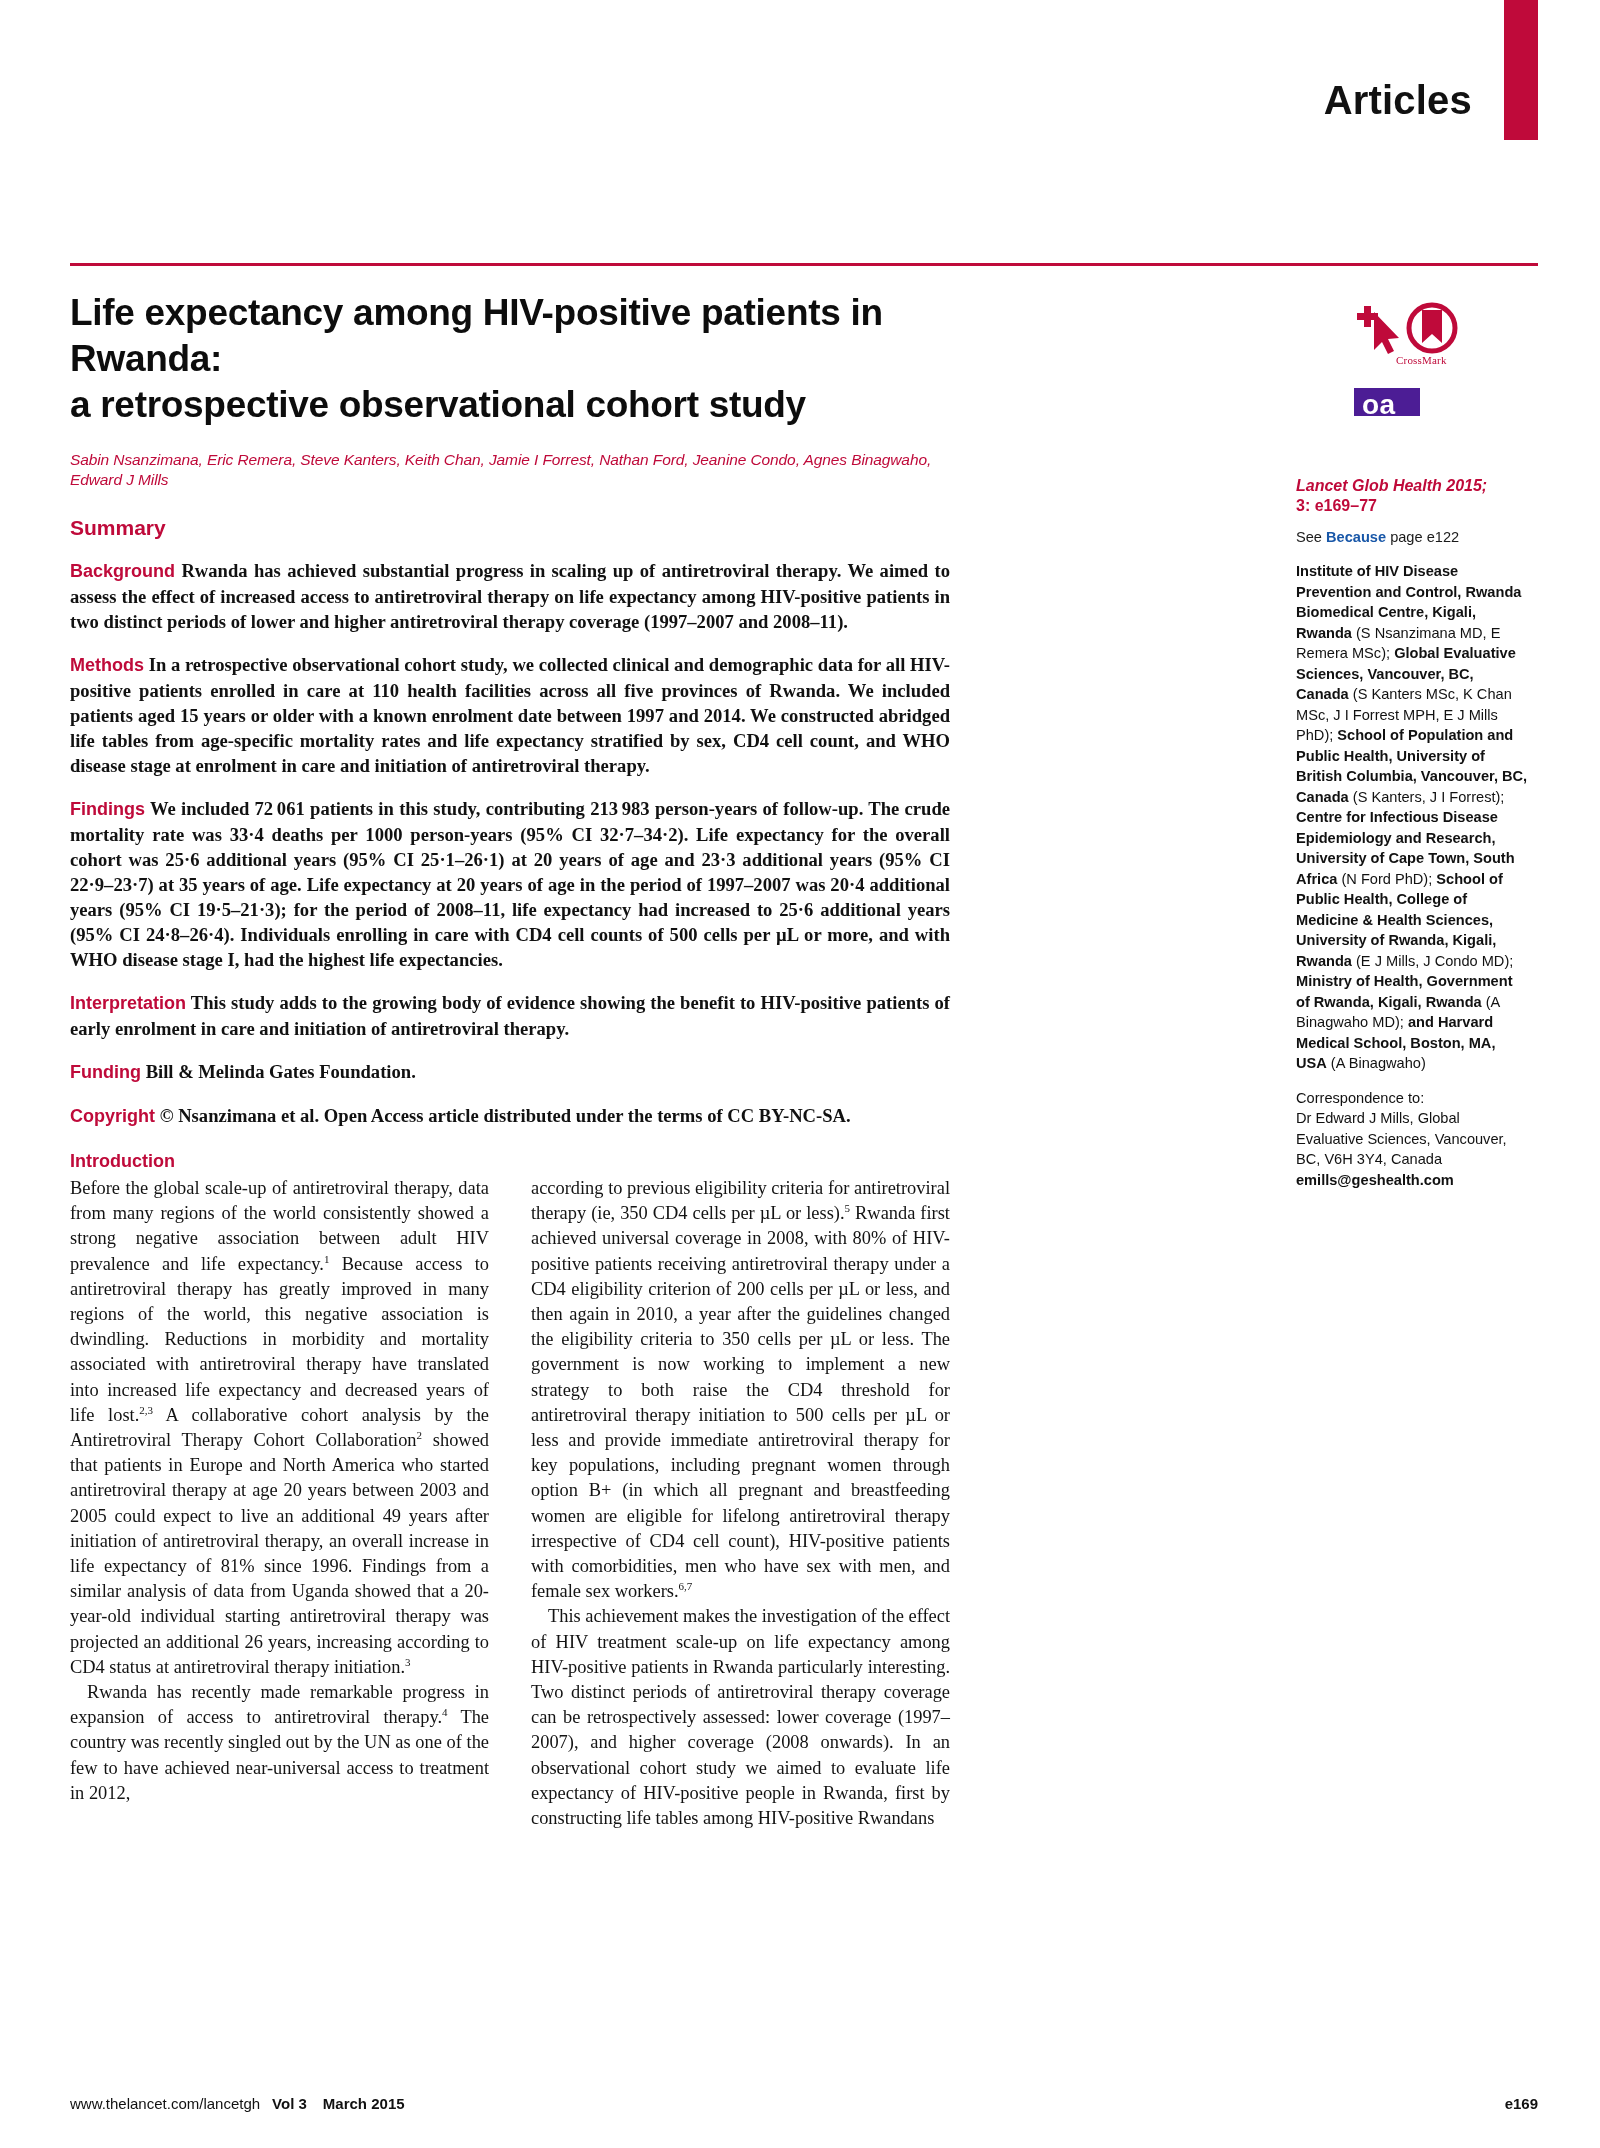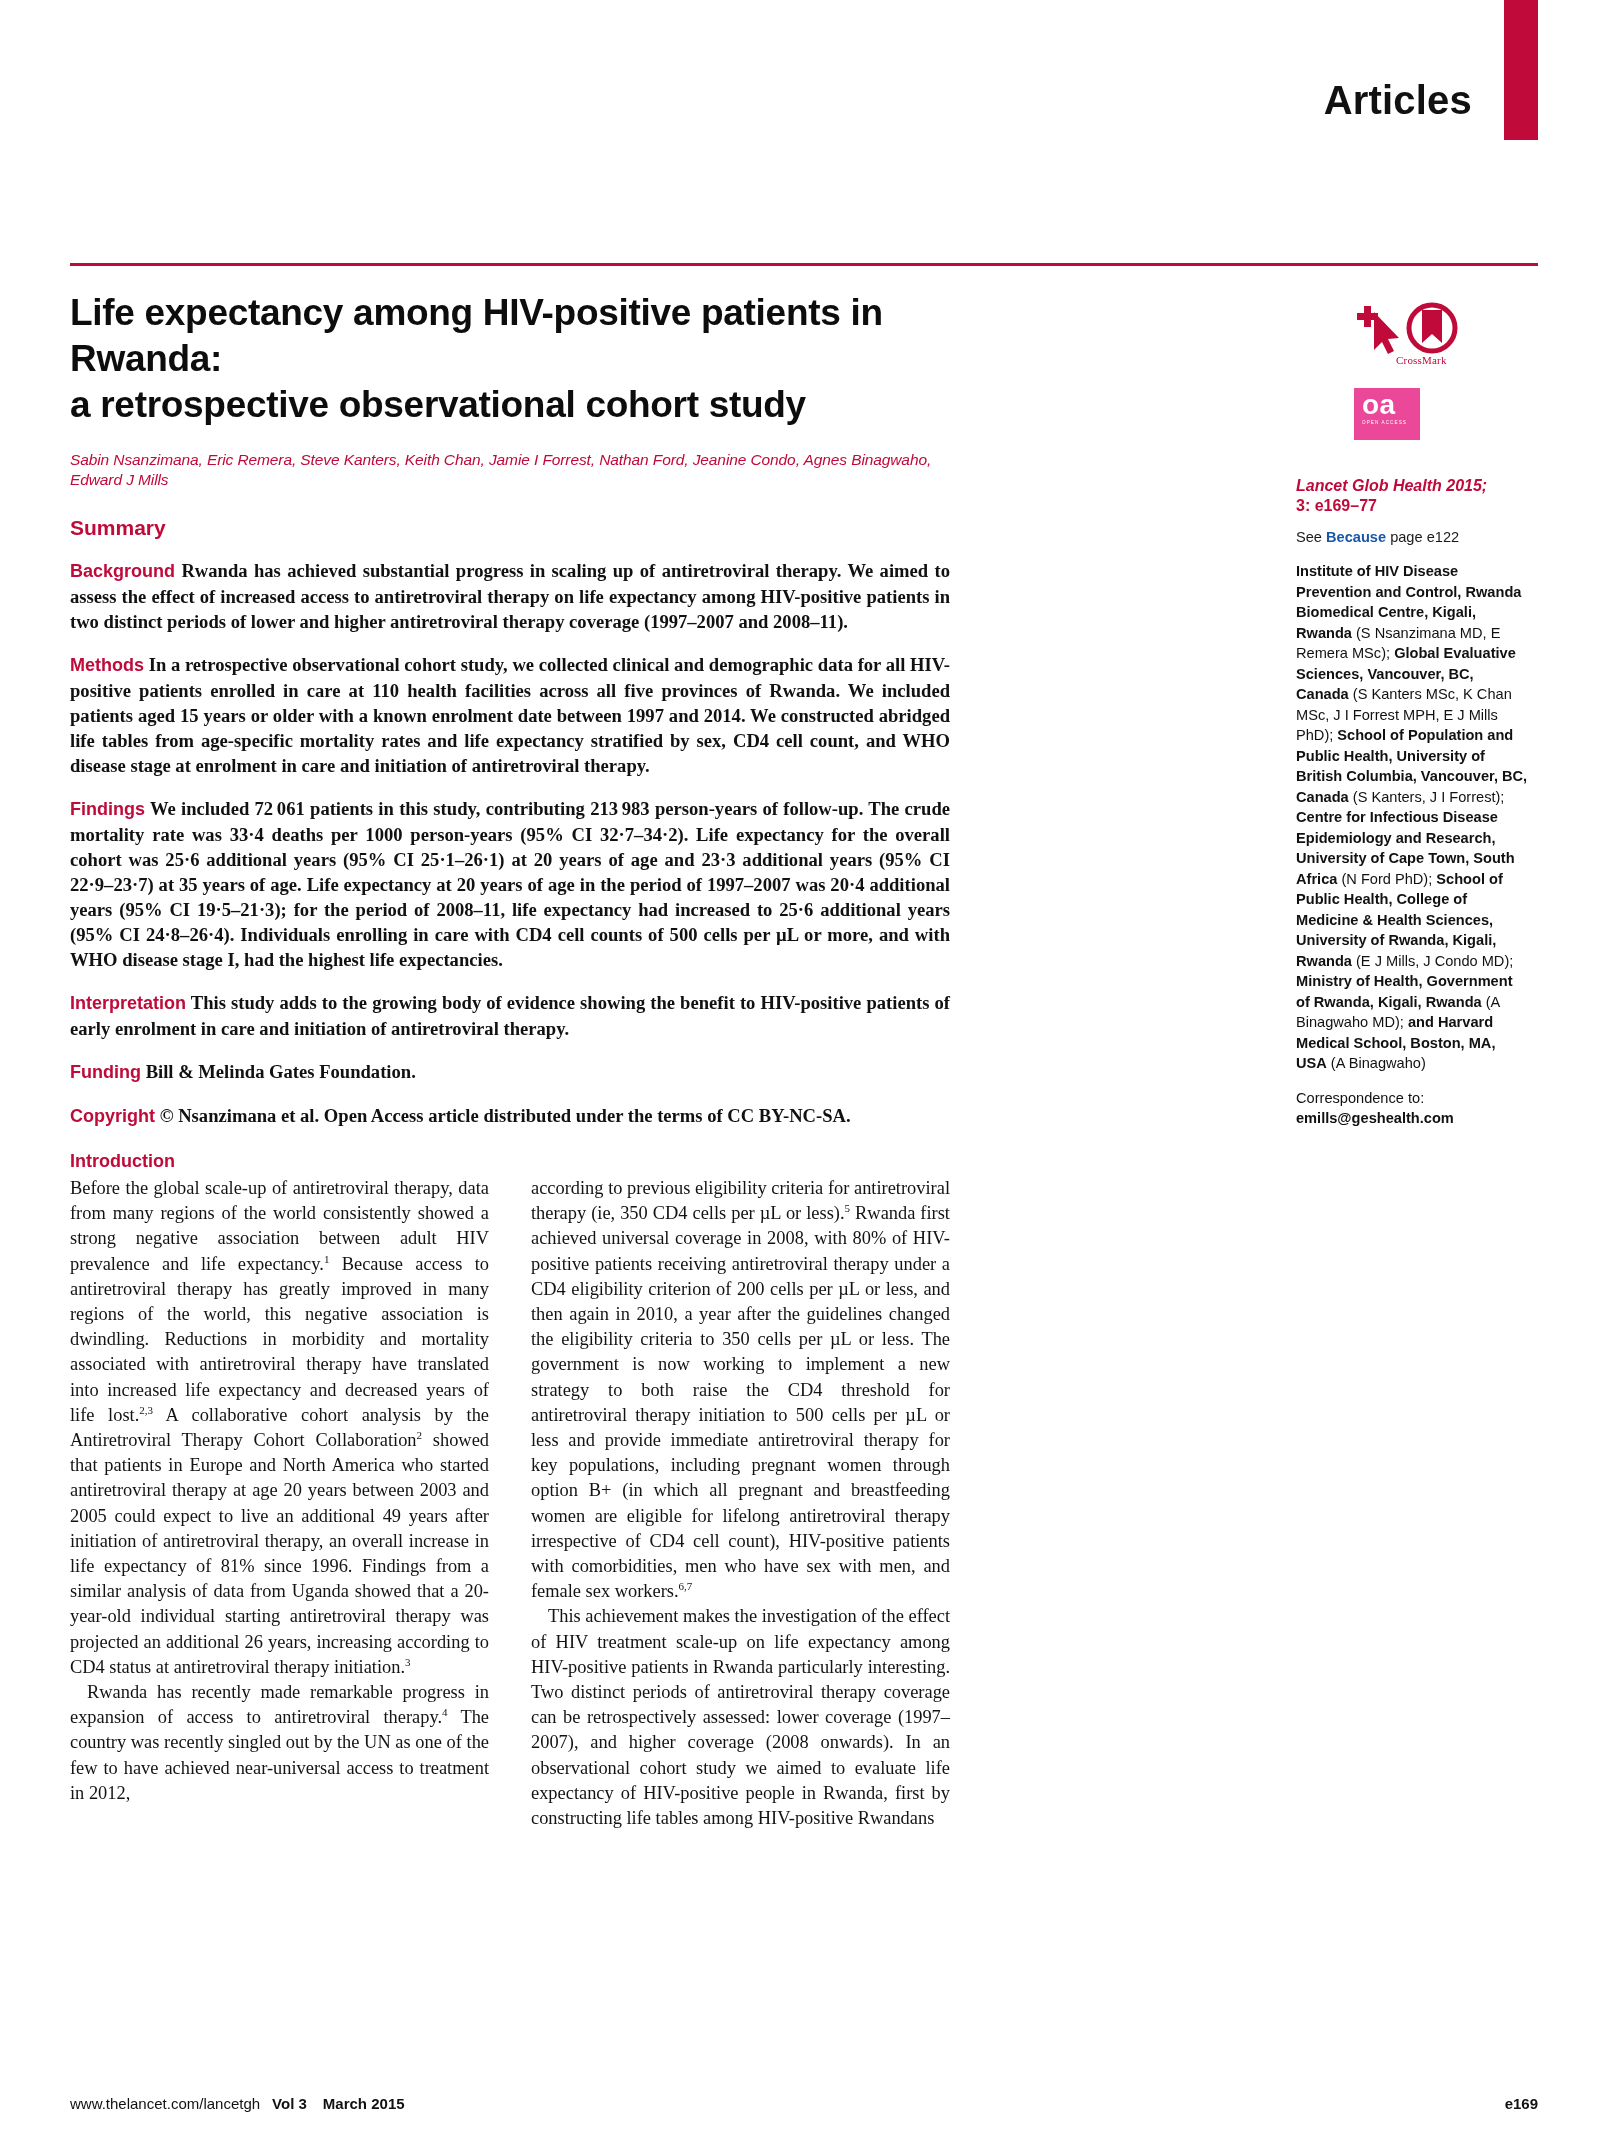--- a/index.html
+++ b/index.html
@@ -159,22 +159,22 @@
     font-family: "Liberation Serif", serif;
     font-size: 11px;
     color: #bf0a3a;
     letter-spacing: 0.2px;
   }
   .oa-badge {
     position: absolute;
     top: 98px;
     left: 58px;
     width: 66px;
-    height: 52px;
-    background: #ec4899;
+    height: 28px;
+    background: #4c1d95;
     color: #fff;
   }
   .oa-badge .oa-text {
     font-family: "Liberation Sans", sans-serif;
     font-weight: bold;
     font-size: 28px;
     line-height: 30px;
     padding-left: 8px;
     padding-top: 2px;
     letter-spacing: 0.5px;
@@ -310,20 +310,21 @@
     <span>Lancet Glob Health 2015;</span><br>
     <span class="vol">3: e169–77</span>
   </div>
 
   <div class="see-comment"><span>See </span><span class="cmt">Because</span><span> page e122</span></div>
 
   <div class="affil"><span>Institute of HIV Disease Prevention and Control, Rwanda Biomedical Centre, Kigali, Rwanda</span><span class="plain"> (S Nsanzimana MD, E Remera MSc); </span><span>Global Evaluative Sciences, Vancouver, BC, Canada</span><span class="plain"> (S Kanters MSc, K Chan MSc, J I Forrest MPH, E J Mills PhD); </span><span>School of Population and Public Health, University of British Columbia, Vancouver, BC, Canada</span><span class="plain"> (S Kanters, J I Forrest); </span><span>Centre for Infectious Disease Epidemiology and Research, University of Cape Town, South Africa</span><span class="plain"> (N Ford PhD); </span><span>School of Public Health, College of Medicine &amp; Health Sciences, University of Rwanda, Kigali, Rwanda</span><span class="plain"> (E J Mills, J Condo MD); </span><span>Ministry of Health, Government of Rwanda, Kigali, Rwanda</span><span class="plain"> (A Binagwaho MD); </span><span>and Harvard Medical School, Boston, MA, USA</span><span class="plain"> (A Binagwaho)</span></div>
 
   <div class="corr">
     <div>Correspondence to:</div>
+    <div>Dr Edward J Mills, Global Evaluative Sciences, Vancouver, BC, V6H 3Y4, Canada</div>
     <div class="em">emills@geshealth.com</div>
   </div>
 </div>
 
 <div class="footer">
   <div class="footer-left">
     <span class="url">www.thelancet.com/lancetgh</span><span class="vol">Vol 3</span><span class="date">March 2015</span>
   </div>
   <div class="footer-right">e169</div>
 </div>

